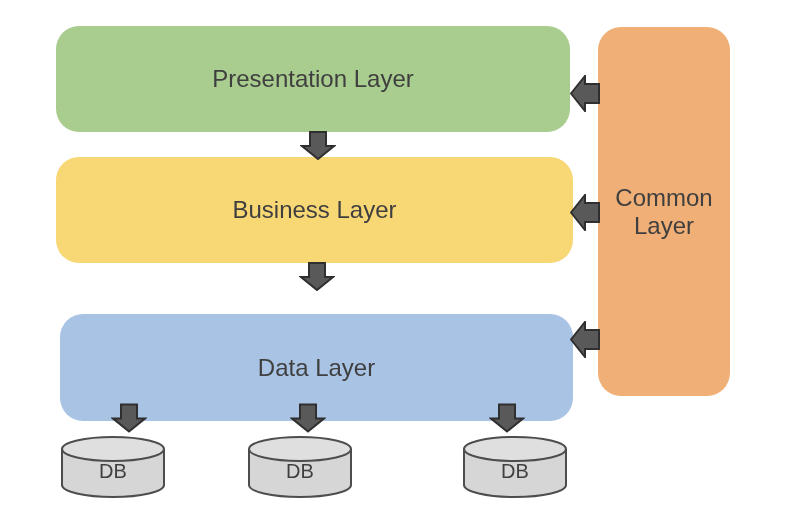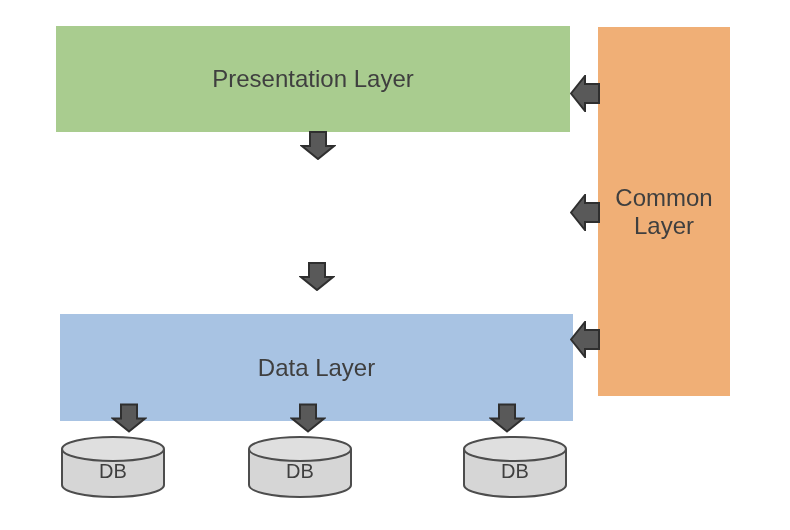--- a/index.html
+++ b/index.html
@@ -12,20 +12,21 @@
     overflow: hidden;
   }
   .box {
     position: absolute;
     display: flex;
     align-items: center;
     justify-content: center;
     color: var(--text, #3f3f3f);
     font-size: 24px;
     text-align: center;
+    border-radius: 23px;
   }
   .box-presentation { left: 56px;  top: 26px;  width: 514px; height: 106px; background: var(--presentation, #a9cc8f); }
   .box-business     { left: 56px;  top: 157px; width: 517px; height: 106px; background: var(--business, #f8d775); }
   .box-data         { left: 60px;  top: 290px; width: 513px; height: 107px; background: var(--data, #a8c3e3); margin-top: 24px; }
   .box-common       { left: 598px; top: 27px;  width: 132px; height: 369px; background: var(--common, #f0af76); line-height: 1.15; padding: 17px 8px; box-sizing: border-box; justify-content: flex-end; }
   .arrow { position: absolute; }
   .arrow svg { display: block; }
   .db {
     position: absolute;
     width: 106px;
@@ -49,20 +50,23 @@
     text-shadow: 1px 1px 0 #ffffff;
   }
 </style>
 </head>
 <body>
 
 <div id="stage">
 
   <div class="box box-presentation">
     <span>Presentation Layer</span>
+  </div>
+  <div class="box box-business">
+    <span>Business Layer</span>
   </div>
   <div class="box box-data">
     <span>Data Layer</span>
   </div>
   <div class="box box-common">
     <span>Common Layer</span>
   </div>
 
   <div class="arrow" style="left:300px; top:131px;">
     <svg width="36" height="29" viewBox="0 0 36 29">

